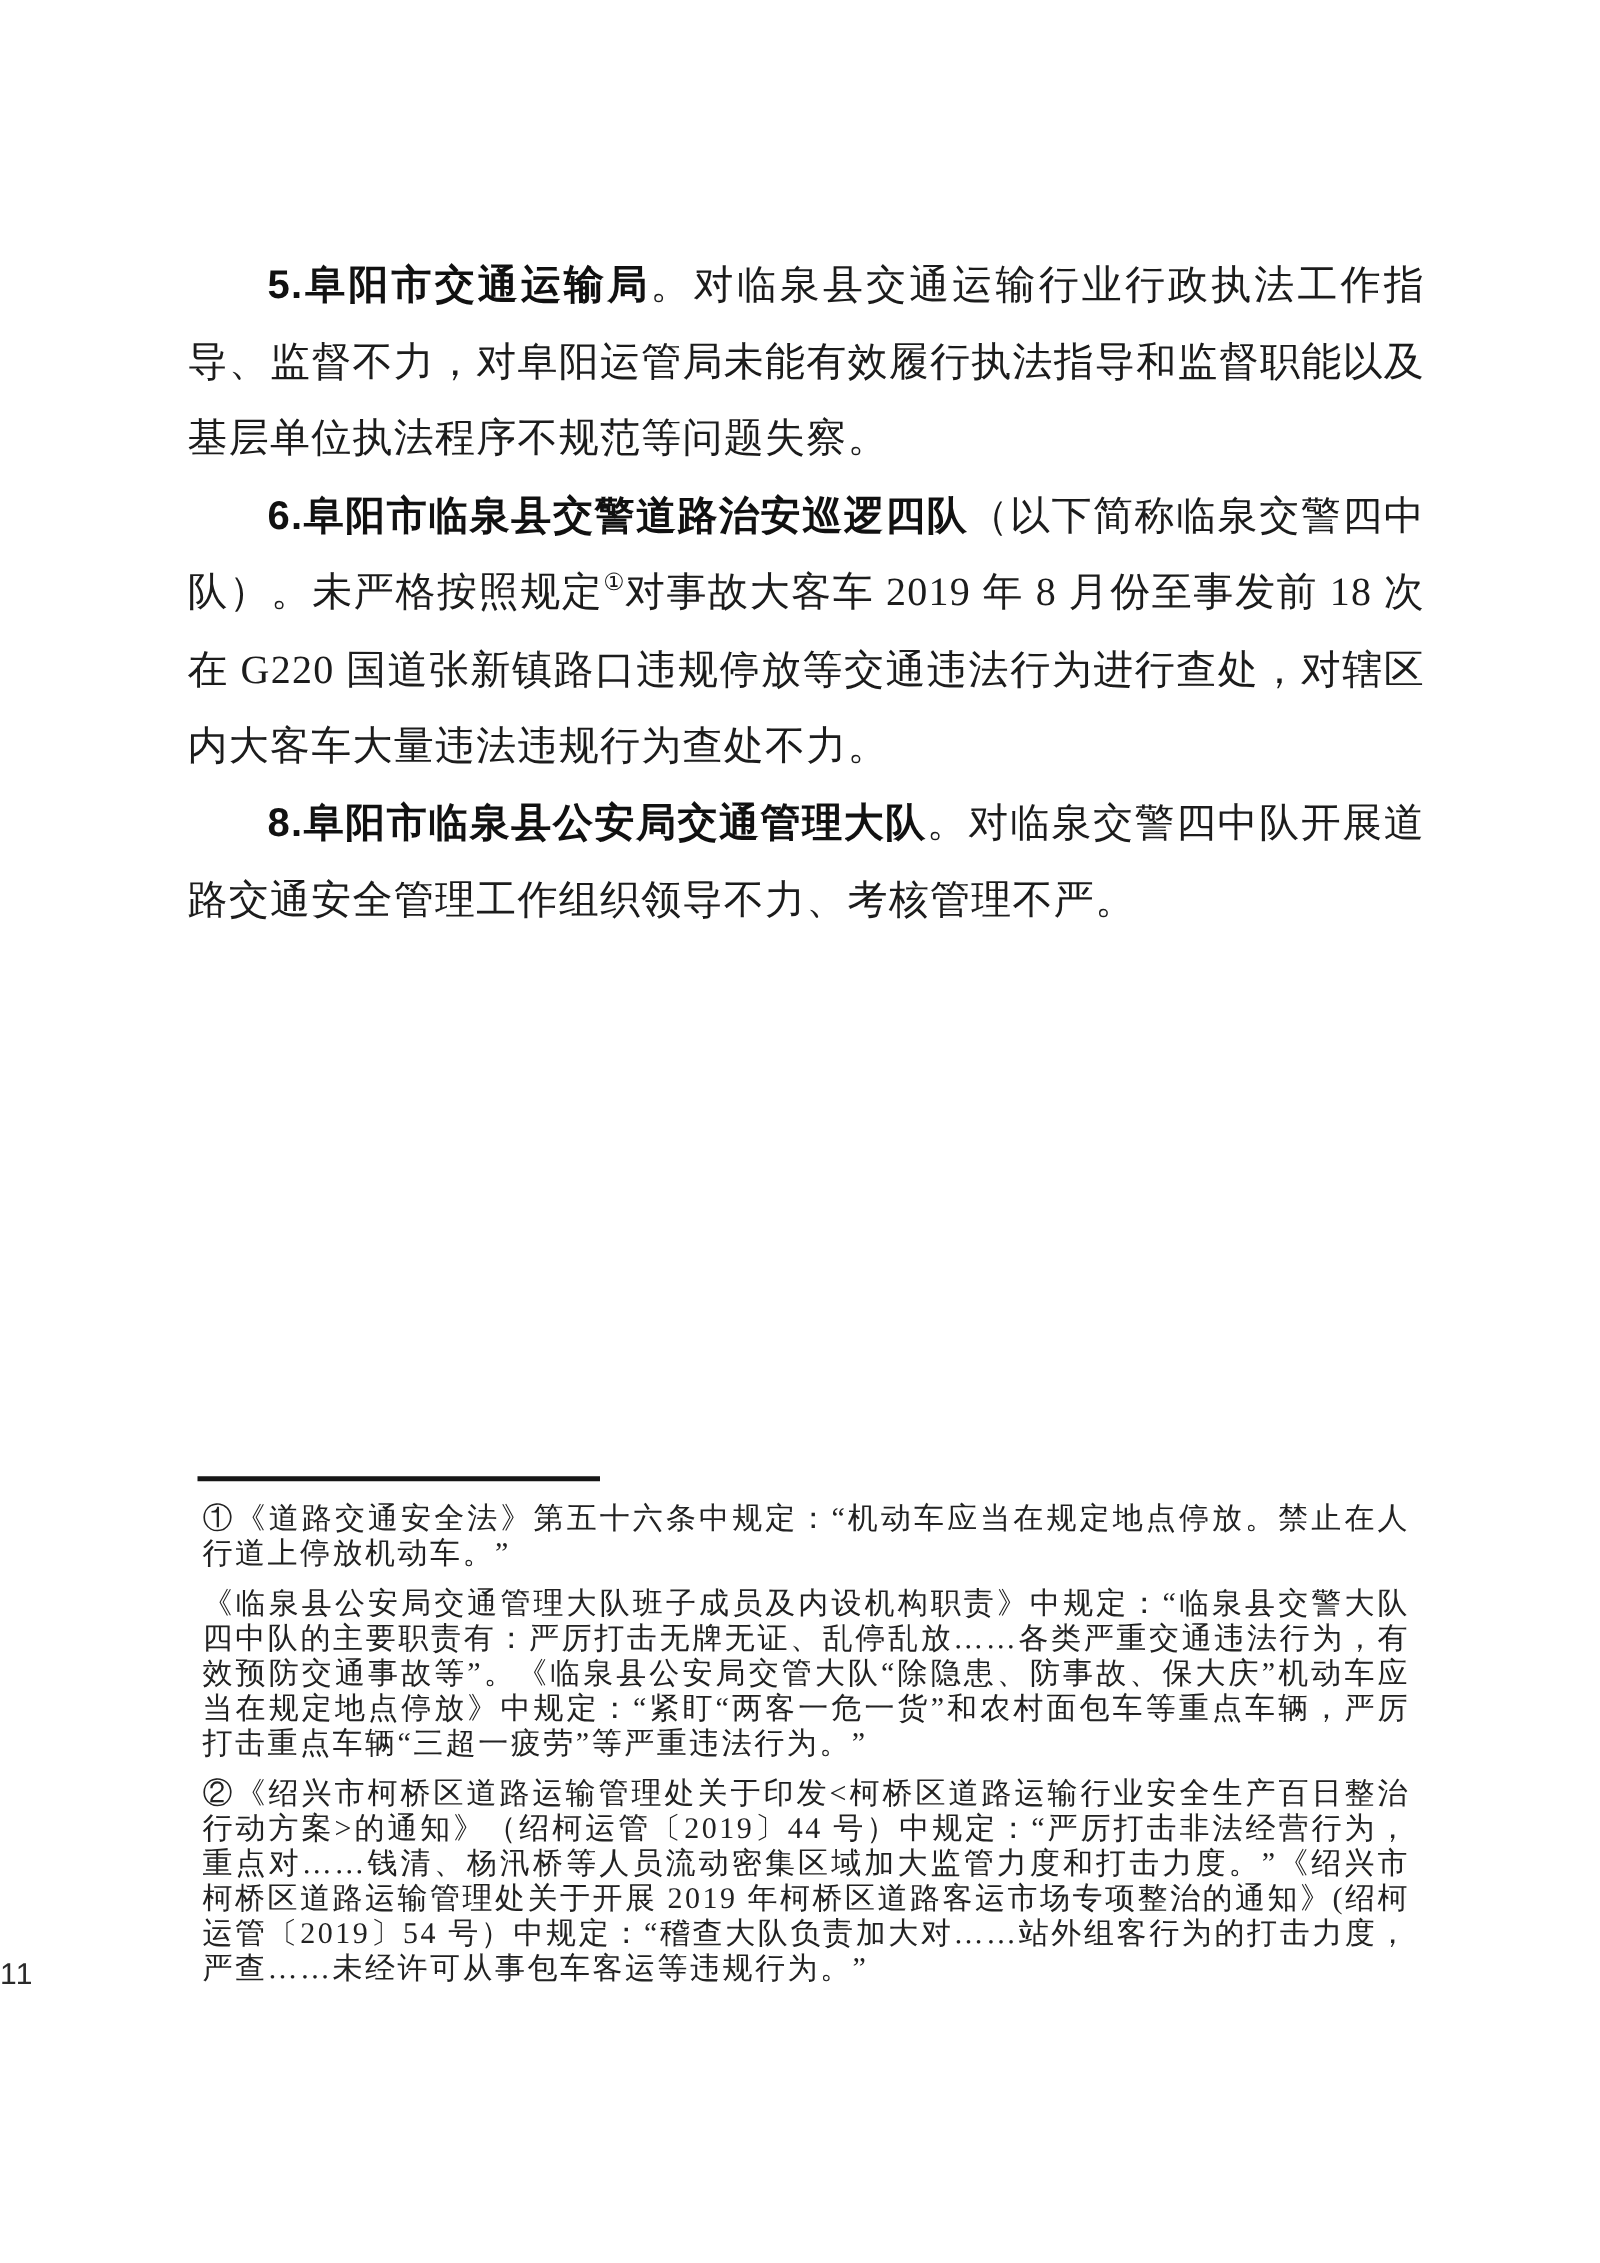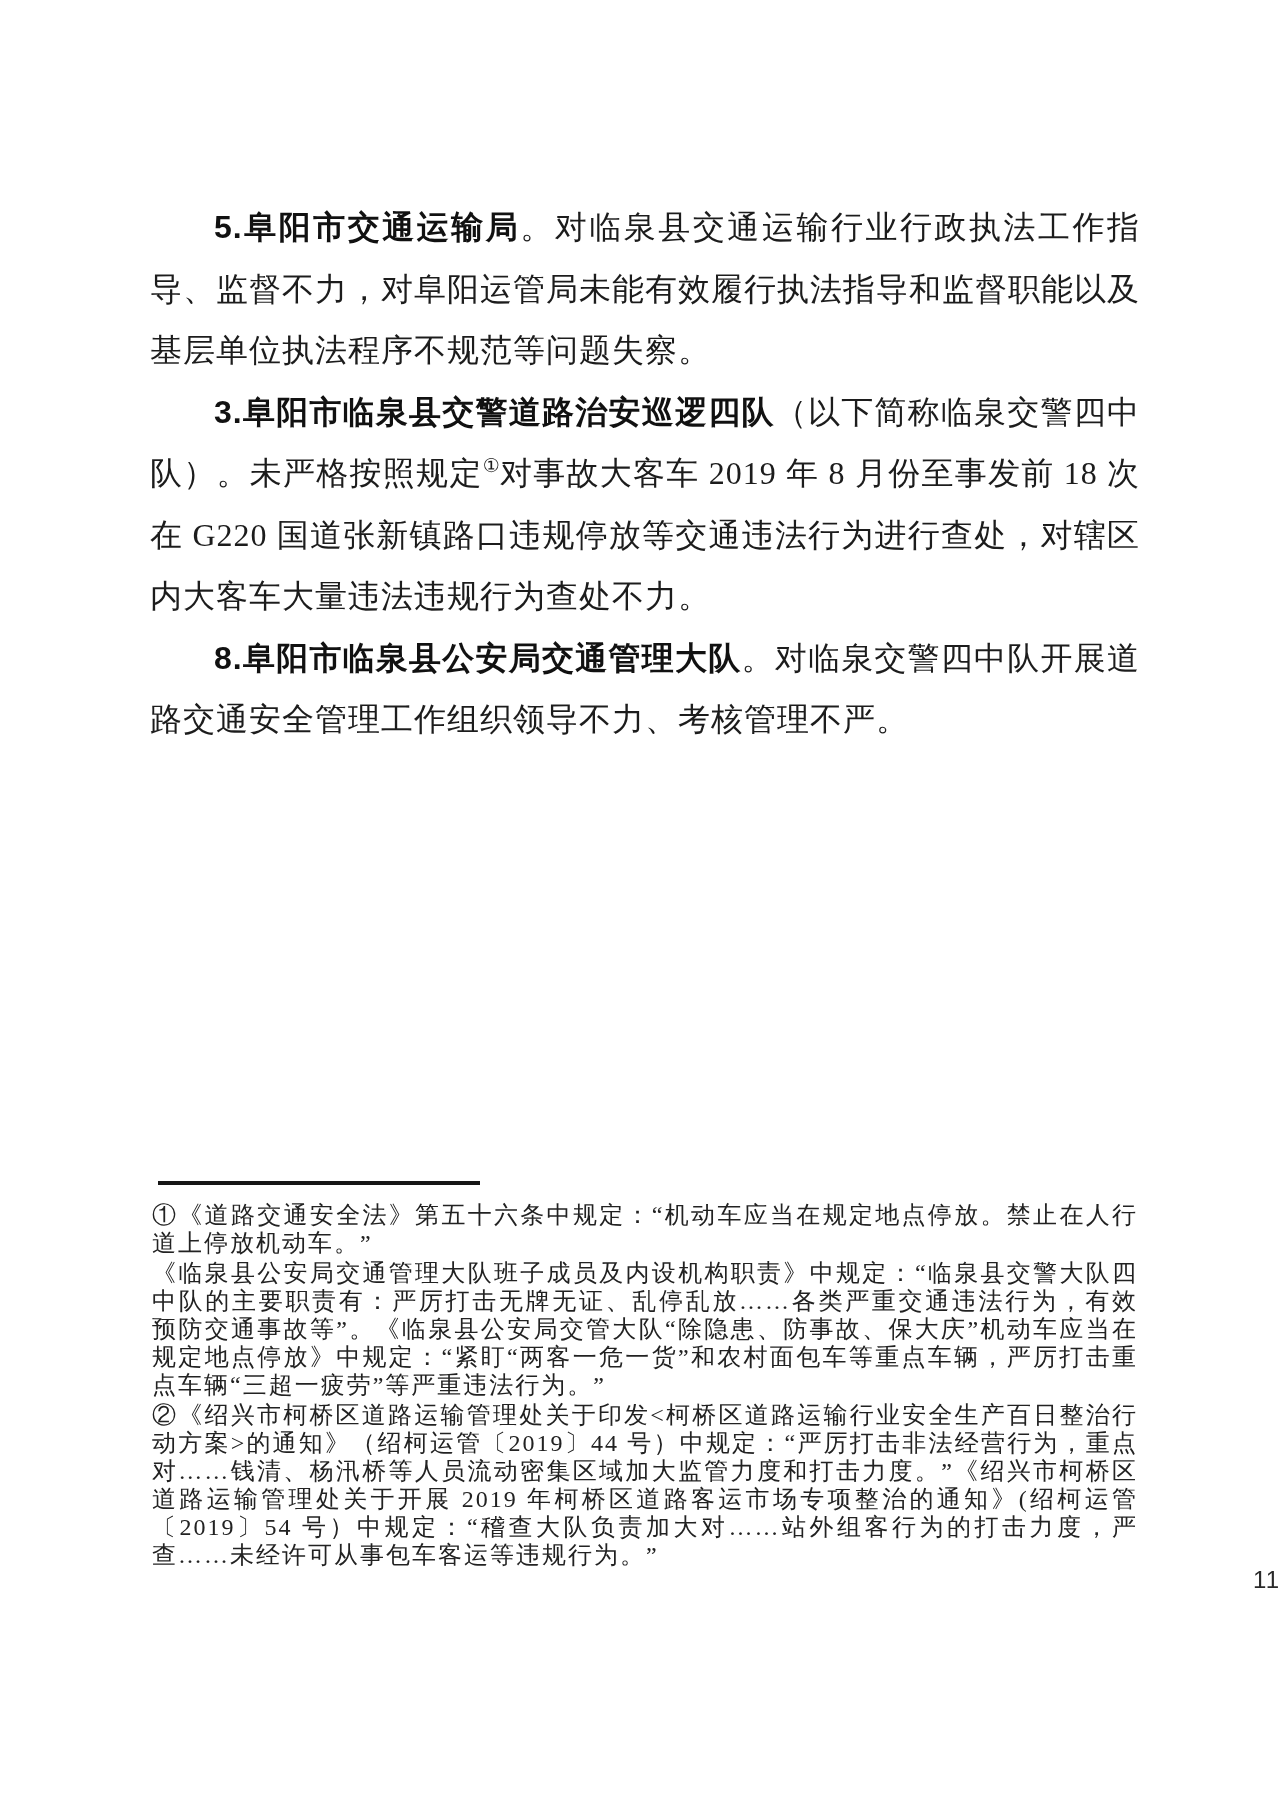--- a/index.html
+++ b/index.html
@@ -49,48 +49,48 @@
     left: 150px;
     width: 990px;
   }
   .footnote-separator {
     width: 322px;
     height: 0;
     border-top: 4px solid #161616;
     margin: 0 0 16px 8px;
   }
   .footnotes p {
-    margin: 2px;
+    margin: 12px;
     font-size: 24px;
     line-height: 28px;
     letter-spacing: 2px;
     text-align: justify;
     color: #222222;
   }
   .page-number {
     position: absolute;
     top: 1566px;
     left: 0;
     width: 1280px;
-    text-align: right;
+    text-align: left;
     font-size: 24px;
     letter-spacing: 1px;
     color: #2a2a2a;
     font-family: "Liberation Sans", "DejaVu Sans", sans-serif;
   }
 </style>
 </head>
 <body>
 
 <div class="page">
 
   <div class="main-text">
     <p><span class="para-label">5.阜阳市交通运输局</span><span>。对临泉县交通运输行业行政执法工作指导、监督不力，对阜阳运管局未能有效履行执法指导和监督职能以及基层单位执法程序不规范等问题失察。</span></p>
 
-    <p><span class="para-label">3.阜阳市临泉县交警道路治安巡逻四队</span><span>（以下简称临泉交警四中队）。未严格按照规定</span><sup class="fn-ref">①</sup><span>对事故大客车 2019 年 8 月份至事发前 18 次在 G220 国道张新镇路口违规停放等交通违法行为进行查处，对辖区内大客车大量违法违规行为查处不力。</span></p>
+    <p><span class="para-label">6.阜阳市临泉县交警道路治安巡逻四队</span><span>（以下简称临泉交警四中队）。未严格按照规定</span><sup class="fn-ref">①</sup><span>对事故大客车 2019 年 8 月份至事发前 18 次在 G220 国道张新镇路口违规停放等交通违法行为进行查处，对辖区内大客车大量违法违规行为查处不力。</span></p>
 
     <p><span class="para-label">8.阜阳市临泉县公安局交通管理大队</span><span>。对临泉交警四中队开展道路交通安全管理工作组织领导不力、考核管理不严。</span></p>
 
 
   </div>
 
   <div class="footnotes">
     <div class="footnote-separator"></div>
 
     <div>

